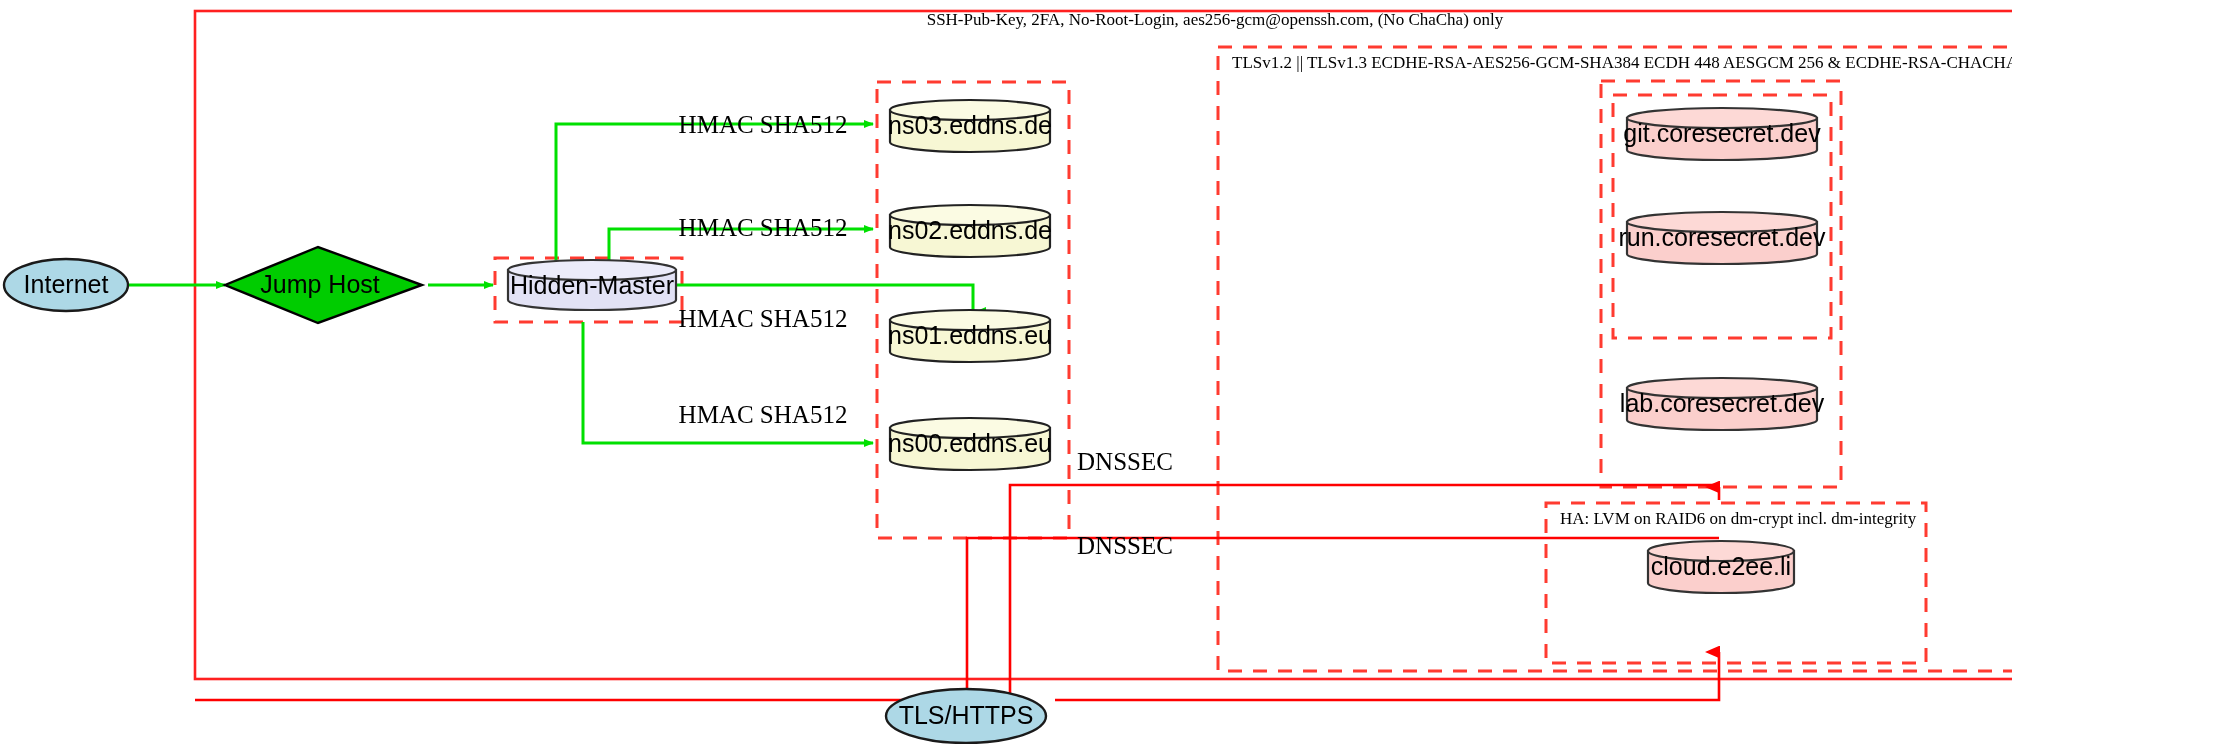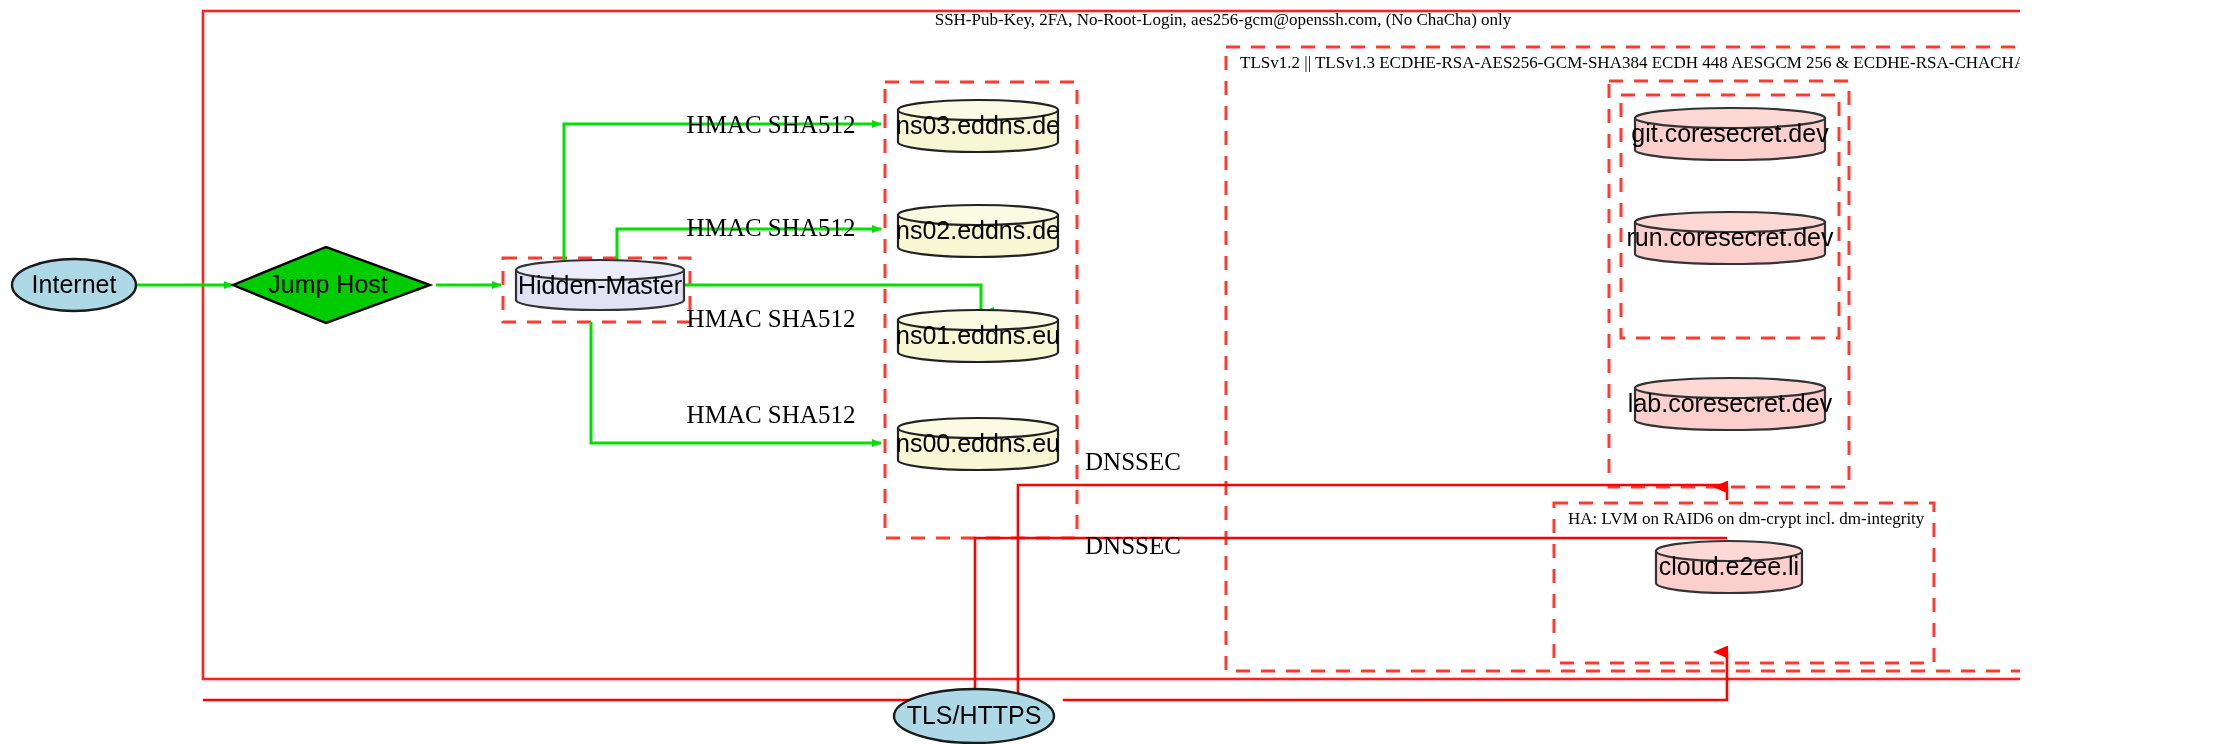--- a/index.html
+++ b/index.html
@@ -7,21 +7,20 @@
     padding: 0;
     background: #ffffff;
   }
   #stage {
     position: relative;
     width: 2012px;
     height: 744px;
     background: #ffffff;
     overflow: hidden;
     font-family: "Liberation Sans", sans-serif;
-    margin-left: 8px;
   }
   svg#diagram {
     position: absolute;
     left: 0;
     top: 0;
     width: 2240px;
     height: 744px;
     display: block;
   }
   .cluster-label {

